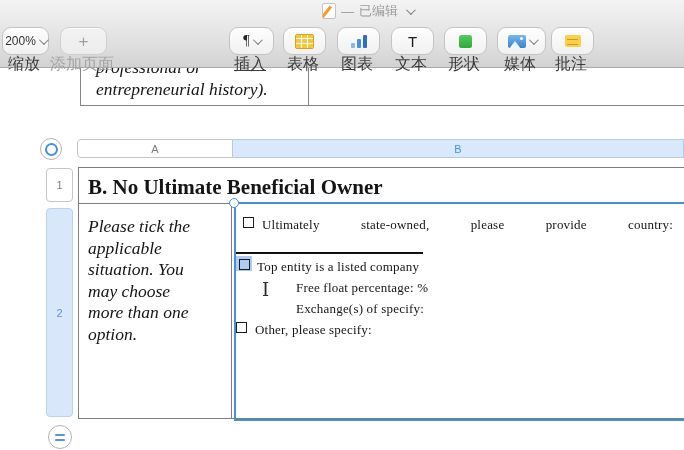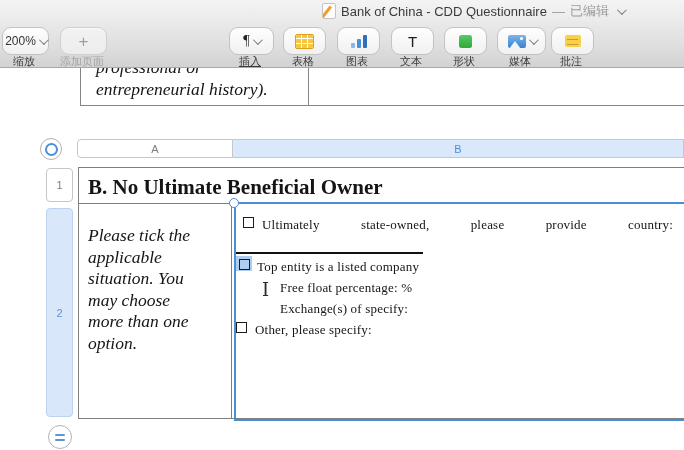--- a/index.html
+++ b/index.html
@@ -15,21 +15,21 @@
              font-size:13px;color:#3b3b3b;white-space:nowrap;}
   .win-title .muted{color:#9b9b9b;}
   .pages-icon{width:12px;height:14px;background:#fdfdfd;border:1px solid #c4c4c4;border-radius:2px;position:relative;overflow:hidden;}
   .pages-icon::after{content:"";position:absolute;left:2px;top:1px;width:3px;height:14px;background:#f29d2b;transform:rotate(38deg);}
   .chev{display:inline-block;width:6px;height:6px;border-right:1.6px solid #7a7a7a;border-bottom:1.6px solid #7a7a7a;
         transform:rotate(45deg) translateY(-2px);margin-left:3px;}
   .tb-btn{position:absolute;top:27px;height:26px;border:1px solid #c3c3c3;border-radius:9px;
           background:linear-gradient(#fefefe,#f1f1f1);display:flex;align-items:center;justify-content:center;
           box-shadow:0 1px 0 rgba(255,255,255,.6) inset;}
   .tb-btn.disabled{background:rgba(252,252,252,.55);border-color:#cfcfcf;}
-  .tb-label{position:absolute;top:54px;font-size:11px;color:#3c3c3c;transform:translateX(-50%);white-space:nowrap;}
+  .tb-label{position:absolute;top:54px;font-size:16px;color:#3c3c3c;transform:translateX(-50%);white-space:nowrap;}
   .tb-label.disabled{color:#a4a4a4;}
   .zoom-text{font-size:12px;color:#333;}
   .plus-glyph{font-size:17px;color:#9f9f9f;font-weight:400;line-height:1;}
   .pilcrow{font-size:14px;color:#222;font-family:"Liberation Serif",serif;}
   .icon-table{width:17px;height:13px;border-radius:2px;background:#fff;border:1px solid #d8a21c;
               display:grid;grid-template-columns:1fr 1fr 1fr;grid-template-rows:1fr 1fr 1fr;gap:1px;background:#fff;overflow:hidden;}
   .icon-table span{background:#f6c73c;}
   .icon-chart{width:16px;height:13px;display:flex;align-items:flex-end;gap:2px;justify-content:center;}
   .icon-chart i{display:block;width:4px;border-radius:1px;}
   .icon-chart i:nth-child(1){height:5px;background:#8cb6e8;}
@@ -61,26 +61,26 @@
 
   .rowhead{left:46px;width:27px;box-sizing:border-box;font-size:11px;display:flex;align-items:center;justify-content:center;}
   .rowhead-1{top:168px;height:34px;background:#fff;border:1px solid #c6c6c6;border-radius:4px;color:#7c7c7c;}
   .rowhead-2{top:208px;height:209px;background:#d9e7fb;border:1px solid #bcd2ef;border-radius:4px;color:#5c94d6;}
 
   .tline{background:#7f7f7f;}
   .sel-rect{left:234px;top:202px;width:452px;height:219px;border:2px solid #4a8fd3;box-sizing:border-box;z-index:3;}
   .sel-handle{left:229px;top:198px;width:8px;height:8px;border:1.5px solid #4a8fd3;border-radius:50%;background:#fff;z-index:4;}
 
   .h-row1{left:88px;top:175px;font-size:21px;font-weight:bold;white-space:nowrap;}
-  .a2-text{left:88px;top:216px;width:142px;font-style:italic;font-size:17.5px;line-height:21.5px;white-space:pre-line;margin-top:9px;}
+  .a2-text{left:88px;top:216px;width:142px;font-style:italic;font-size:17.5px;line-height:21.5px;white-space:pre-line;}
 
   .b2{left:236px;top:214px;width:437px;font-size:13px;line-height:21px;letter-spacing:.2px;z-index:2;}
   .b2 .line{height:21px;white-space:nowrap;}
   .jline{text-align:justify;text-align-last:justify;padding-left:7px;white-space:normal;}
-  .indent{padding-left:44px;white-space:pre;}
+  .indent{padding-left:60px;white-space:pre;}
   .cbx{display:inline-block;width:9px;height:9px;border:1.3px solid #1b1b1b;margin-right:8px;vertical-align:1px;}
   .cbx-hl{display:inline-block;padding:3px 2px 1px 3px;background:#aecdf0;margin-right:5px;line-height:0;}
   .cbx-hl .cbx{margin-right:0;}
   .blank-line{width:187px;height:17px;border-bottom:2px solid #111;}
   .ibeam{left:262px;top:281px;font-family:"DejaVu Serif",serif;font-size:18px;color:#2b2b2b;z-index:5;line-height:1;}
 
   .addrow-handle{left:48px;top:425px;width:22px;height:22px;border:1px solid #b3b3b3;border-radius:50%;background:#fff;
                  display:flex;flex-direction:column;align-items:center;justify-content:center;gap:3px;}
   .addrow-handle i{display:block;width:10px;height:2px;background:#5c94d6;border-radius:1px;}
 </style>
@@ -141,21 +141,20 @@
     <div class="abs addrow-handle">
       <i></i>
         <i></i>
     </div>
   </div>
 
   <div class="toolbar">
 
     <div class="win-title">
       <span class="pages-icon"></span>
-      <span>Bank of China - CDD Questionnaire</span>
       <span class="muted">—</span>
       <span class="muted">已编辑</span>
       <span class="chev"></span>
     </div>
 
     <div class="tb-btn" style="left:2px;width:45px;">
       <span class="zoom-text">200%</span>
       <span class="chev"></span>
     </div>
     <div class="tb-label" style="left:24px;">缩放</div>

